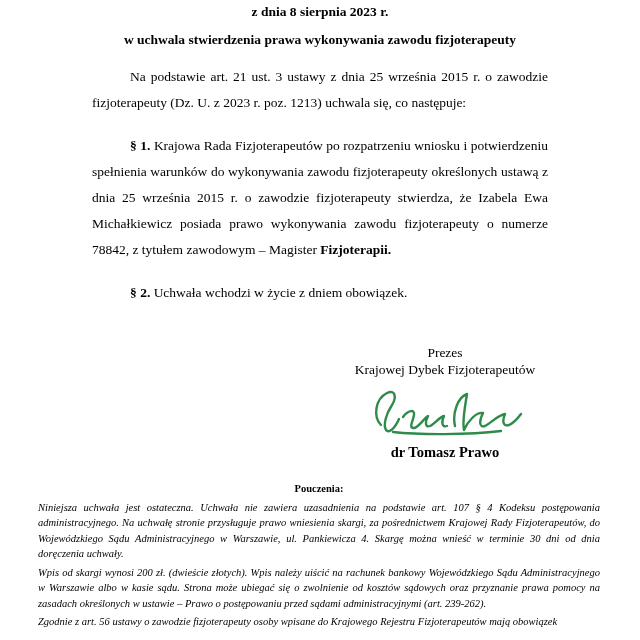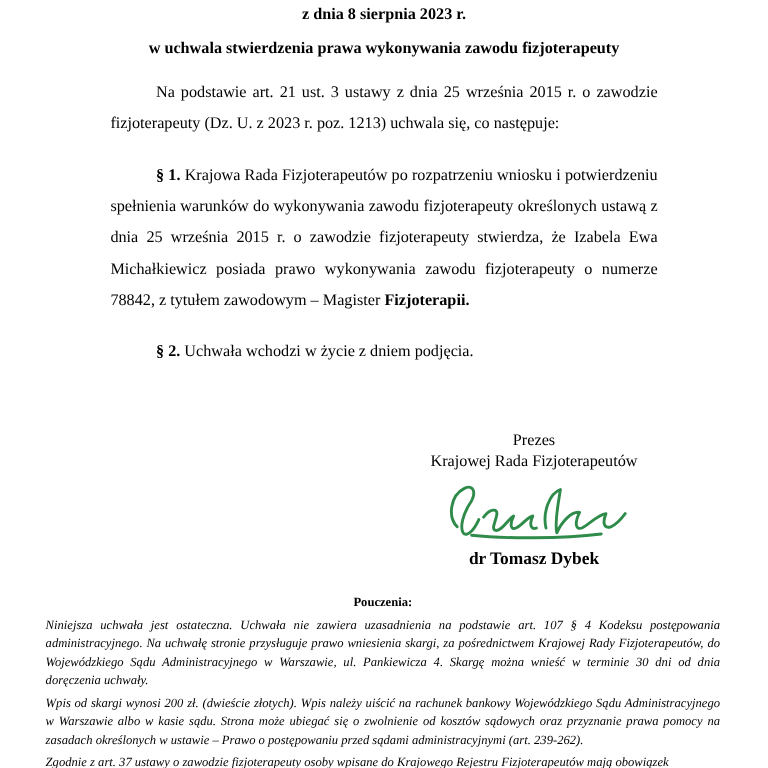--- a/index.html
+++ b/index.html
@@ -39,21 +39,21 @@
     margin: 17px;
   }
   .preamble { margin-top: 14px; }
   .par1 { margin-top: 6px; }
   .par2 { margin-top: 14px; }
   .bold { font-weight: bold; }
   .signer-block {
     width: 260px;
     margin-left: auto;
     margin-right: 65px;
-    margin-top: 52px;
+    margin-top: 38px;
     text-align: center;
     font-size: 13.5px;
     line-height: 17px;
   }
   .signature-wrap {
     margin-top: 4px;
     height: 58px;
     display: flex;
     justify-content: center;
     align-items: center;
@@ -84,42 +84,42 @@
   <div class="head-line date-line">z dnia 8 sierpnia 2023 r.</div>
 
   <div class="head-line subject-line">w uchwala stwierdzenia prawa wykonywania zawodu fizjoterapeuty</div>
 
   <div class="body-block">
 
     <p class="para preamble"><span>Na podstawie art. 21 ust. 3 ustawy z dnia 25 września 2015 r. o zawodzie fizjoterapeuty (Dz. U. z 2023 r. poz. 1213) uchwala się, co następuje:</span></p>
 
     <p class="para par1"><span class="bold">§ 1.</span> <span>Krajowa Rada Fizjoterapeutów po rozpatrzeniu wniosku i potwierdzeniu spełnienia warunków do wykonywania zawodu fizjoterapeuty określonych ustawą z dnia 25 września 2015 r. o zawodzie fizjoterapeuty stwierdza, że Izabela Ewa Michałkiewicz posiada prawo wykonywania zawodu fizjoterapeuty o numerze 78842, z tytułem zawodowym – Magister</span> <span class="bold">Fizjoterapii.</span></p>
 
-    <p class="para par2"><span class="bold">§ 2.</span> <span>Uchwała wchodzi w życie z dniem podjęcia.</span></p>
+    <p class="para par2"><span class="bold">§ 2.</span> <span>Uchwała wchodzi w życie z dniem obowiązek.</span></p>
 
   </div>
 
   <div class="signer-block">
     <div>Prezes</div>
-    <div>Krajowej Rada Fizjoterapeutów</div>
+    <div>Krajowej Dybek Fizjoterapeutów</div>
 
     <div class="signature-wrap">
       <svg width="172" height="56" viewBox="0 0 172 56" aria-hidden="true">
         <g stroke="#2e8b4a" stroke-width="2.4" fill="none" stroke-linecap="round" stroke-linejoin="round">
           <path d="M22,42 C14,34 16,16 28,10 C36,6 38,14 33,22 C27,31 24,42 27,47 C30,51 36,45 40,36"></path>
           <path d="M44,34 C49,27 56,26 55,32 C54,38 50,44 54,45 C59,46 64,36 69,33 C66,39 66,45 71,43 C76,41 80,34 85,33 C82,39 83,45 88,43"></path>
           <path d="M96,43 C93,30 99,14 108,11 C106,24 103,38 105,47 C109,38 117,29 124,30 C120,38 120,45 126,43 C132,40 139,32 146,31 C143,38 144,44 150,42 C155,40 159,35 162,31"></path>
           <path d="M34,49 C60,52 110,52 142,48"></path>
         </g>
       </svg>
     </div>
 
-    <div class="signer-name">dr Tomasz Dybek</div>
+    <div class="signer-name">dr Tomasz Prawo</div>
   </div>
 
   <div class="notes-block">
     <p class="notes-heading">Pouczenia:</p>
     <p class="note-para">Niniejsza uchwała jest ostateczna. Uchwała nie zawiera uzasadnienia na podstawie art. 107 § 4 Kodeksu postępowania administracyjnego. Na uchwałę stronie przysługuje prawo wniesienia skargi, za pośrednictwem Krajowej Rady Fizjoterapeutów, do Wojewódzkiego Sądu Administracyjnego w Warszawie, ul. Pankiewicza 4. Skargę można wnieść w terminie 30 dni od dnia doręczenia uchwały.</p>
     <p class="note-para">Wpis od skargi wynosi 200 zł. (dwieście złotych). Wpis należy uiścić na rachunek bankowy Wojewódzkiego Sądu Administracyjnego w Warszawie albo w kasie sądu. Strona może ubiegać się o zwolnienie od kosztów sądowych oraz przyznanie prawa pomocy na zasadach określonych w ustawie – Prawo o postępowaniu przed sądami administracyjnymi (art. 239-262).</p>
-    <p class="note-para">Zgodnie z art. 37 ustawy o zawodzie fizjoterapeuty osoby wpisane do Krajowego Rejestru Fizjoterapeutów mają obowiązek</p>
+    <p class="note-para">Zgodnie z art. 56 ustawy o zawodzie fizjoterapeuty osoby wpisane do Krajowego Rejestru Fizjoterapeutów mają obowiązek</p>
   </div>
 
 </div>
 
 </body></html>

